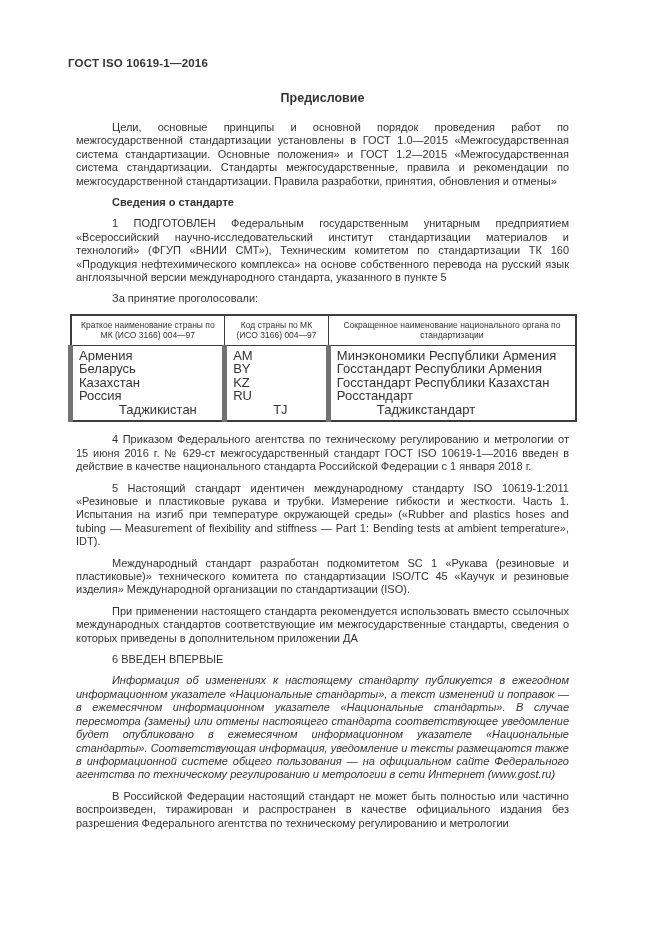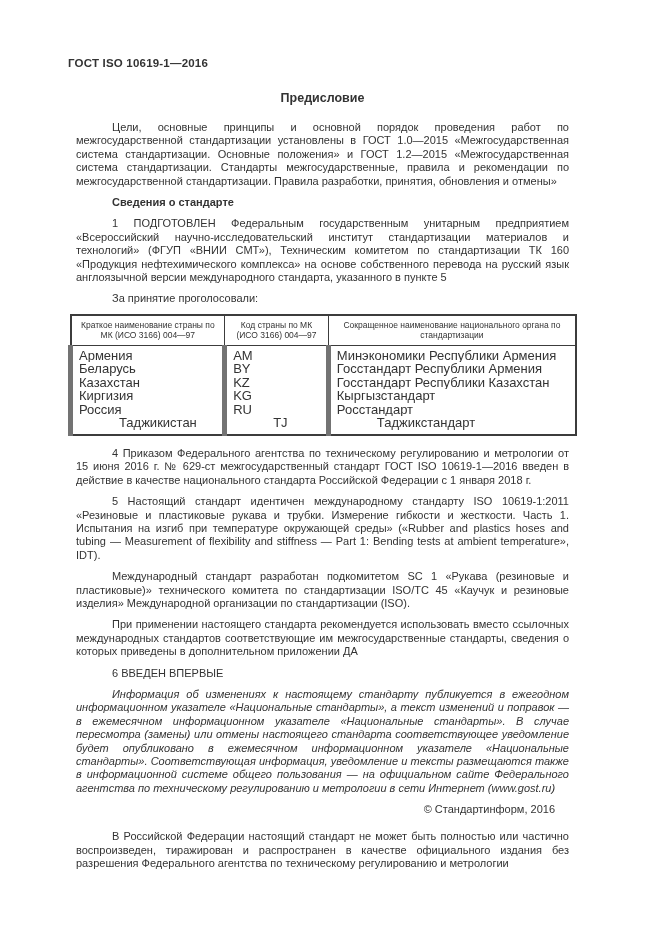--- a/index.html
+++ b/index.html
@@ -125,25 +125,20 @@
         <td>Беларусь</td>
         <td class="c">BY</td>
         <td>Госстандарт Республики Армения</td>
       </tr>
       <tr>
         <td>Казахстан</td>
         <td class="c">KZ</td>
         <td>Госстандарт Республики Казахстан</td>
       </tr>
       <tr>
-        <td>Киргизия</td>
-        <td class="c">KG</td>
-        <td>Кыргызстандарт</td>
-      </tr>
-      <tr>
         <td>Россия</td>
         <td class="c">RU</td>
         <td>Росстандарт</td>
       </tr>
       <tr class="last">
         <td>Таджикистан</td>
         <td class="c">TJ</td>
         <td>Таджикстандарт</td>
       </tr>
     </tbody>
@@ -154,18 +149,17 @@
   <p class="para indent">5 Настоящий стандарт идентичен международному стандарту ISO 10619-1:2011 «Резиновые и пластиковые рукава и трубки. Измерение гибкости и жесткости. Часть 1. Испытания на изгиб при температуре окружающей среды» («Rubber and plastics hoses and tubing — Measurement of flexibility and stiffness — Part 1: Bending tests at ambient temperature», IDT).</p>
 
   <p class="para indent">Международный стандарт разработан подкомитетом SC 1 «Рукава (резиновые и пластиковые)» технического комитета по стандартизации ISO/TC 45 «Каучук и резиновые изделия» Международной организации по стандартизации (ISO).</p>
 
   <p class="para indent">При применении настоящего стандарта рекомендуется использовать вместо ссылочных международных стандартов соответствующие им межгосударственные стандарты, сведения о которых приведены в дополнительном приложении ДА</p>
 
   <p class="para indent item6">6 ВВЕДЕН ВПЕРВЫЕ</p>
 
   <p class="para indent notice">Информация об изменениях к настоящему стандарту публикуется в ежегодном информационном указателе «Национальные стандарты», а текст изменений и поправок — в ежемесячном информационном указателе «Национальные стандарты». В случае пересмотра (замены) или отмены настоящего стандарта соответствующее уведомление будет опубликовано в ежемесячном информационном указателе «Национальные стандарты». Соответствующая информация, уведомление и тексты размещаются также в информационной системе общего пользования — на официальном сайте Федерального агентства по техническому регулированию и метрологии в сети Интернет (www.gost.ru)</p>
 
-  <div class="copyright">© Стандартинформ, 2016</div>
 
   <p class="para indent">В Российской Федерации настоящий стандарт не может быть полностью или частично воспроизведен, тиражирован и распространен в качестве официального издания без разрешения Федерального агентства по техническому регулированию и метрологии</p>
 
 
 </div>
 
 </body></html>

